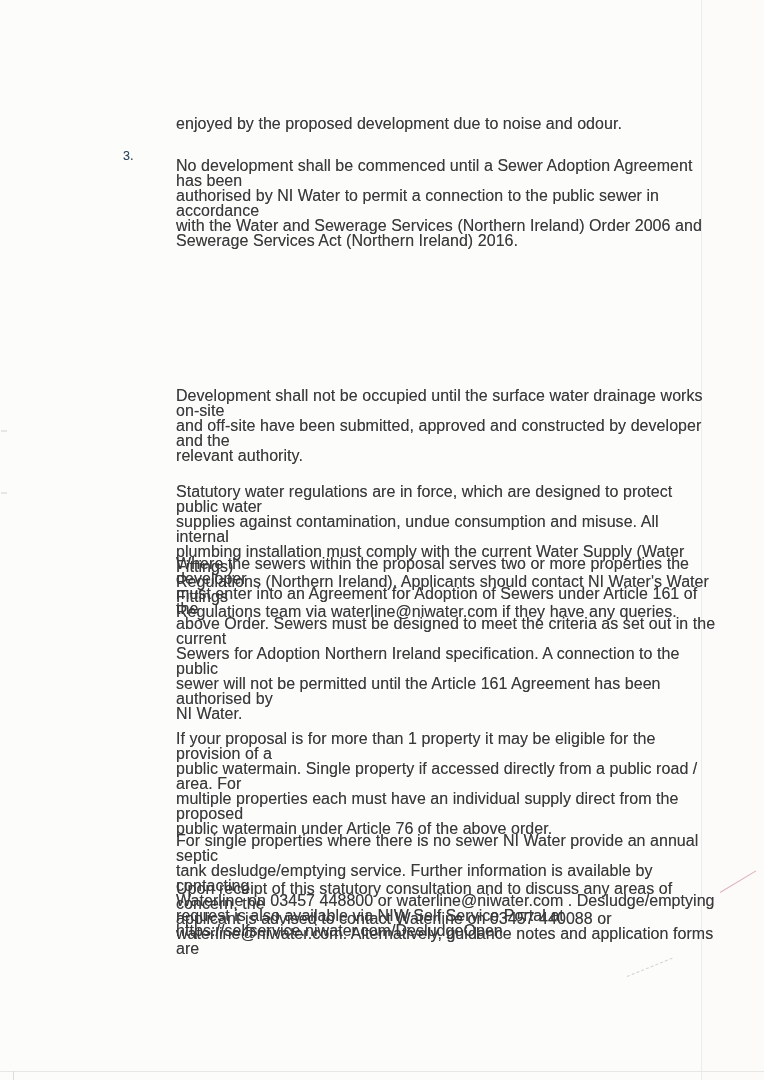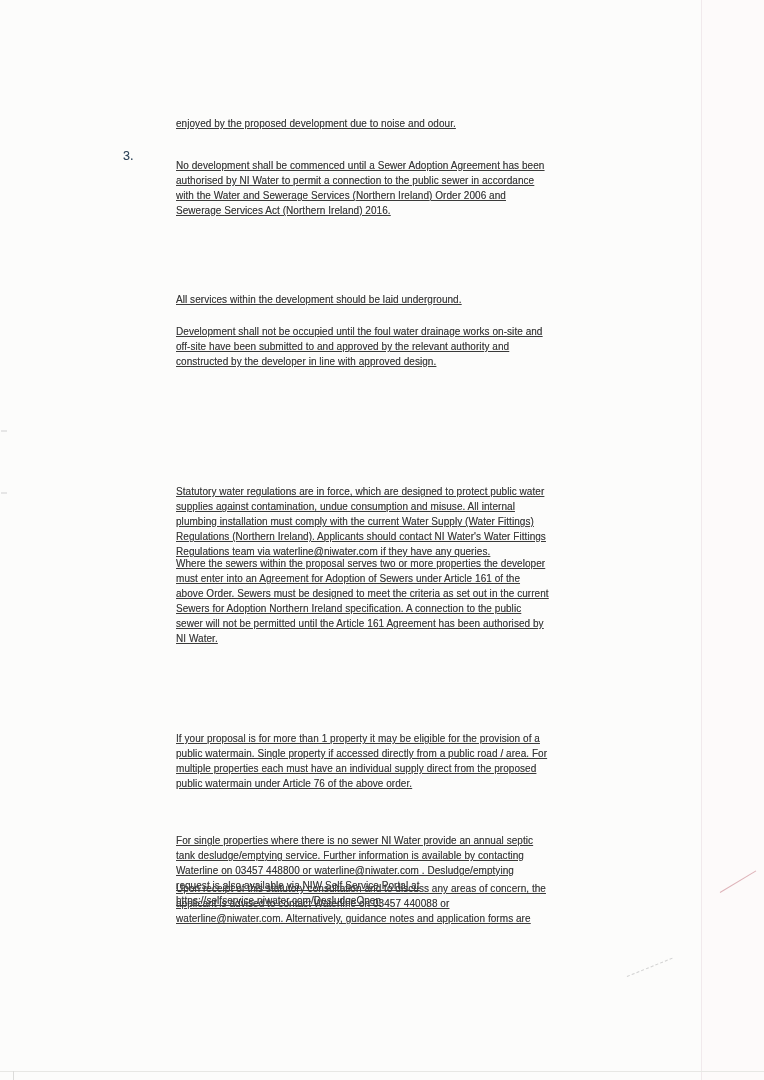--- a/index.html
+++ b/index.html
@@ -16,27 +16,26 @@
   }
   .page {
     position: absolute;
     inset: 0;
     background: #fcfcfb;
   }
   .para {
     position: absolute;
     left: 176px;
     width: 540px;
-    font-size: 10px;
+    font-size: 16px;
     line-height: 15px;
     color: #3a3a3a;
     white-space: pre-line;
     letter-spacing: 0.05px;
     text-shadow: 0 0 0.5px rgba(70,70,70,0.55);
-    text-decoration: underline;
   }
   .list-number {
     position: absolute;
     left: 123px;
     font-size: 12.5px;
     line-height: 15px;
     color: #32485c;
     text-shadow: 0 0 0.5px rgba(50,72,92,0.5);
   }
   
@@ -118,26 +117,25 @@
 
   <div class="para" style="top:116px">enjoyed by the proposed development due to noise and odour.</div>
 
   <div class="list-number" style="top:149px">3.</div>
   <div class="para" style="top:158px">No development shall be commenced until a Sewer Adoption Agreement has been
 authorised by NI Water to permit a connection to the public sewer in accordance
 with the Water and Sewerage Services (Northern Ireland) Order 2006 and
 Sewerage Services Act (Northern Ireland) 2016.</div>
 
 
-  <div class="para" style="top:292px">All services within the development should be laid underground.</div>
 
-  <div class="para" style="top:324px">Development shall not be occupied until the foul water drainage works on-site and
-off-site have been submitted to and approved by the relevant authority and
-constructed by the developer in line with approved design.</div>
 
+  <div class="para" style="top:388px">Development shall not be occupied until the surface water drainage works on-site
+and off-site have been submitted, approved and constructed by developer and the
+relevant authority.</div>
 
   <div class="para" style="top:484px">Statutory water regulations are in force, which are designed to protect public water
 supplies against contamination, undue consumption and misuse. All internal
 plumbing installation must comply with the current Water Supply (Water Fittings)
 Regulations (Northern Ireland). Applicants should contact NI Water's Water Fittings
 Regulations team via waterline@niwater.com if they have any queries.</div>
 
   <div class="para" style="top:556px">Where the sewers within the proposal serves two or more properties the developer
 must enter into an Agreement for Adoption of Sewers under Article 161 of the
 above Order. Sewers must be designed to meet the criteria as set out in the current

